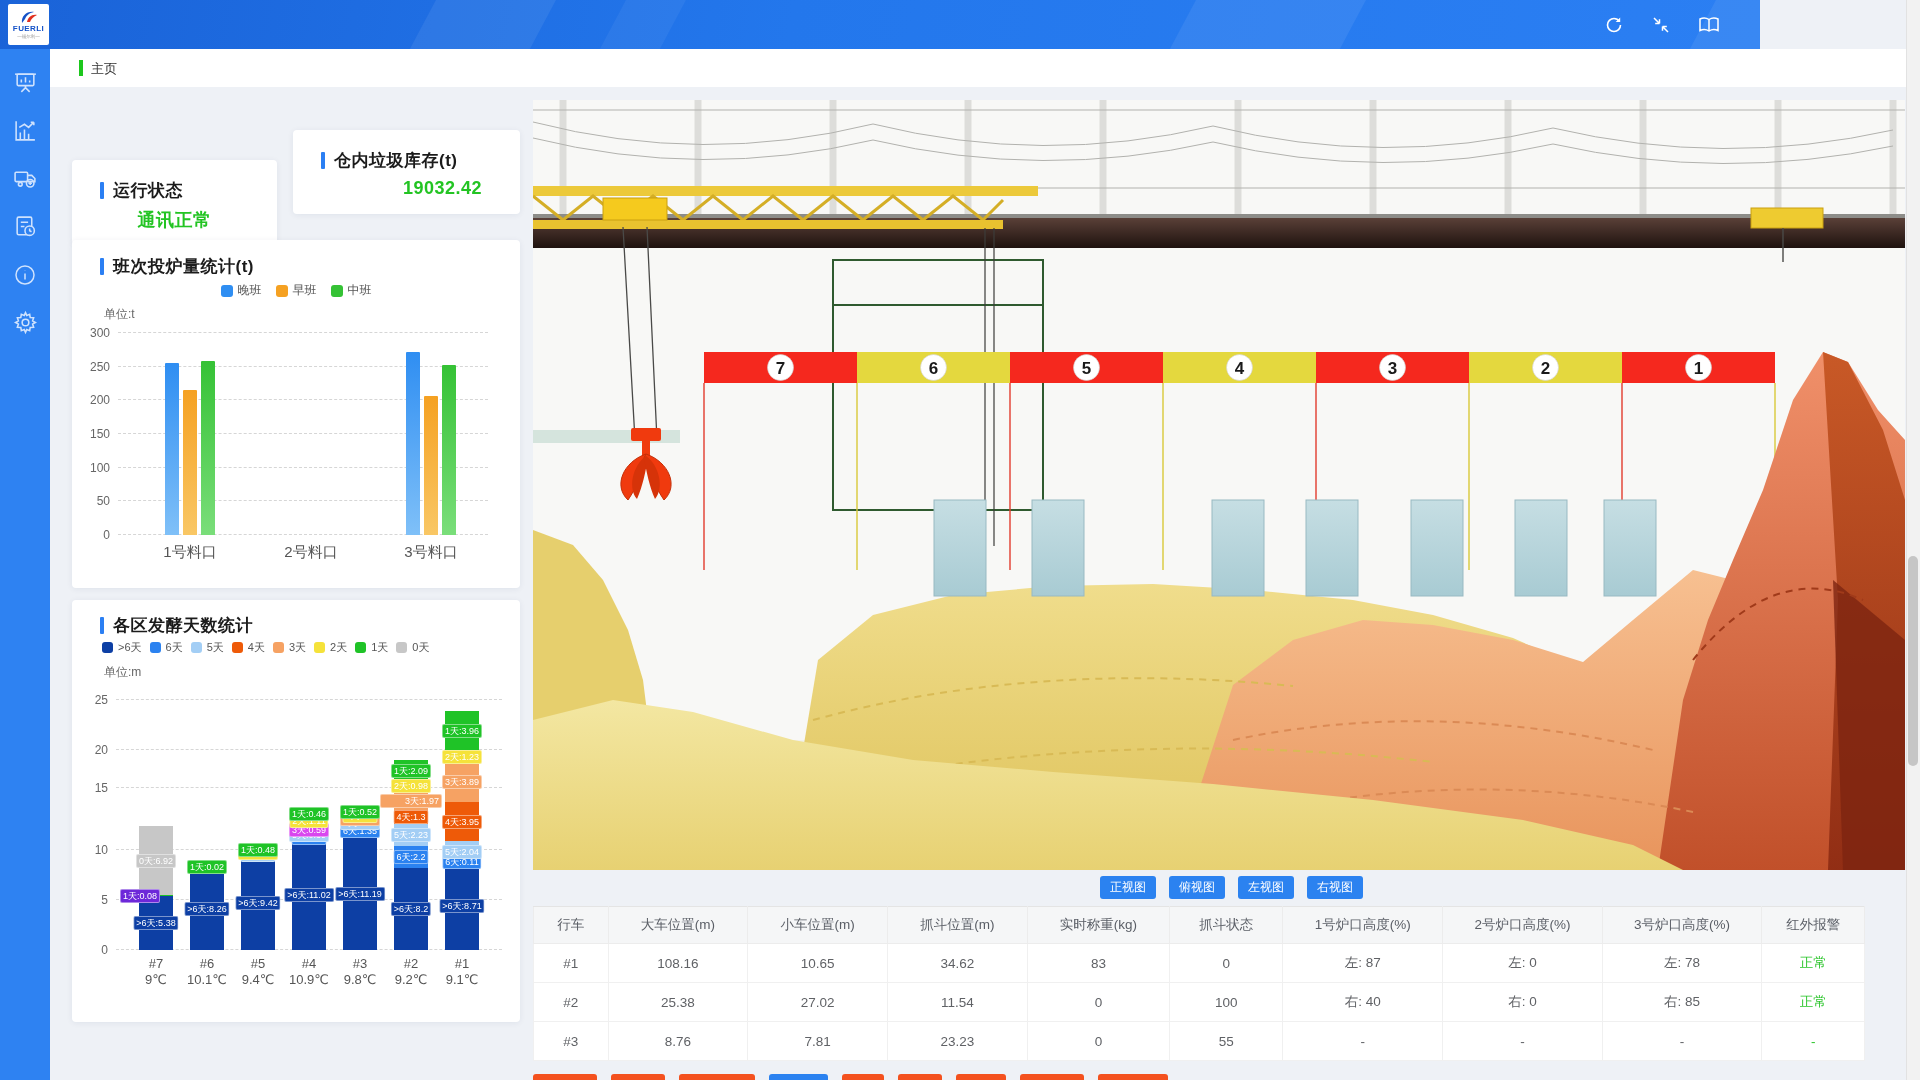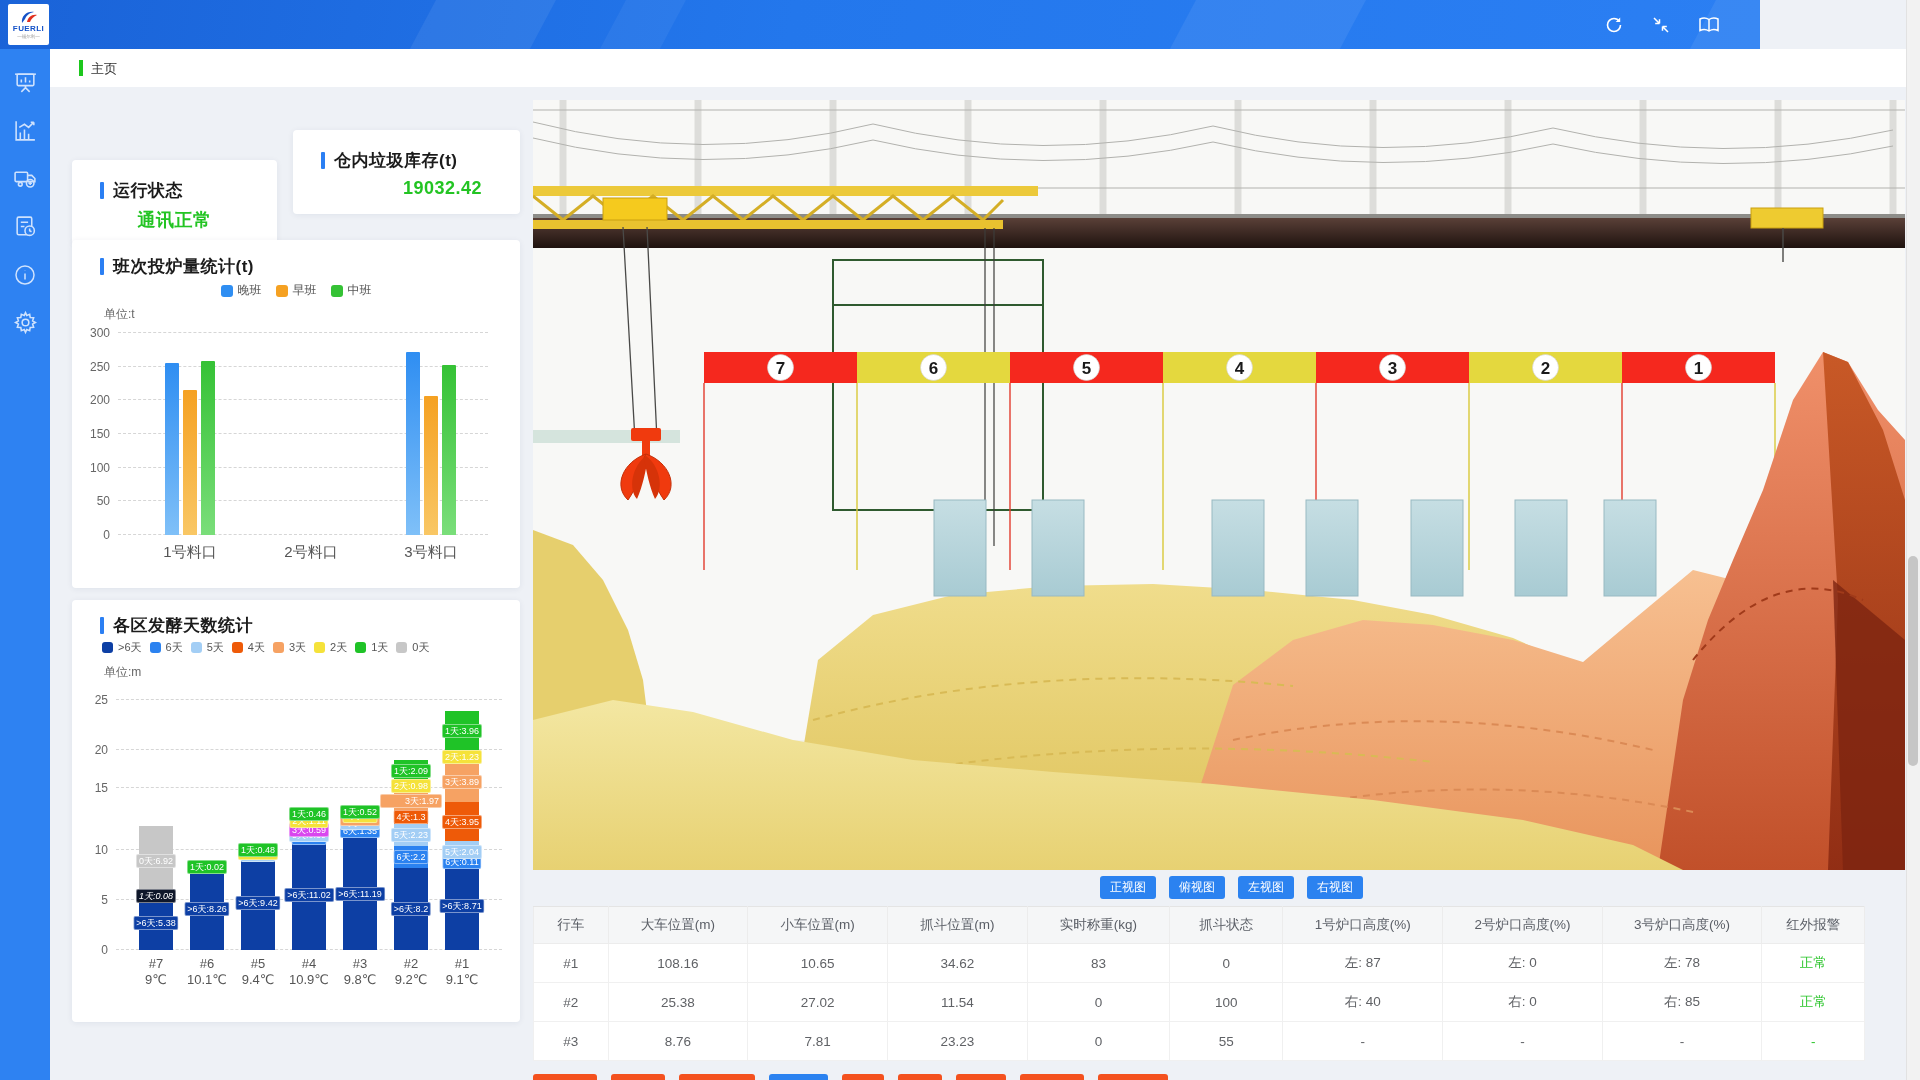--- a/index.html
+++ b/index.html
@@ -326,21 +326,21 @@
         </div>
         <div class="gridline" style="bottom: 0px;">
           <span class="ytick">0</span>
         </div>
         <div class="sbar" style="left: 40px; height: 123.8px;">
           <div class="sseg" style="bottom: 0px; height: 53.8px; background: rgb(13, 63, 164);"></div>
           <div class="sseg" style="bottom: 53.8px; height: 0.8px; background: rgb(31, 195, 39);"></div>
           <div class="sseg" style="bottom: 54.6px; height: 69.2px; background: rgb(199, 199, 199);"></div>
         </div>
         <div class="sbadge" style="left: 40px; top: 223.1px; background: rgb(13, 63, 164);">&gt;6天:5.38</div>
-        <div class="sbadge" style="left: 40px; top: 195.8px; background: #0f172a; font-style: italic;">1天:0.08</div>
+        <div class="sbadge" style="left: 24px; top: 195.8px; background: #6d28d9;">1天:0.08</div>
         <div class="sbadge" style="left: 40px; top: 160.8px; background: rgb(199, 199, 199);">0天:6.92</div>
         <div class="xlab2" style="left: 40px;">
           <div>#7</div>
           <div>9℃</div>
         </div>
         <div class="sbar" style="left: 91px; height: 82.8px;">
           <div class="sseg" style="bottom: 0px; height: 82.6px; background: rgb(13, 63, 164);"></div>
           <div class="sseg" style="bottom: 82.6px; height: 0.5px; background: rgb(31, 195, 39);"></div>
         </div>
         <div class="sbadge" style="left: 91px; top: 208.7px; background: rgb(13, 63, 164);">&gt;6天:8.26</div>

